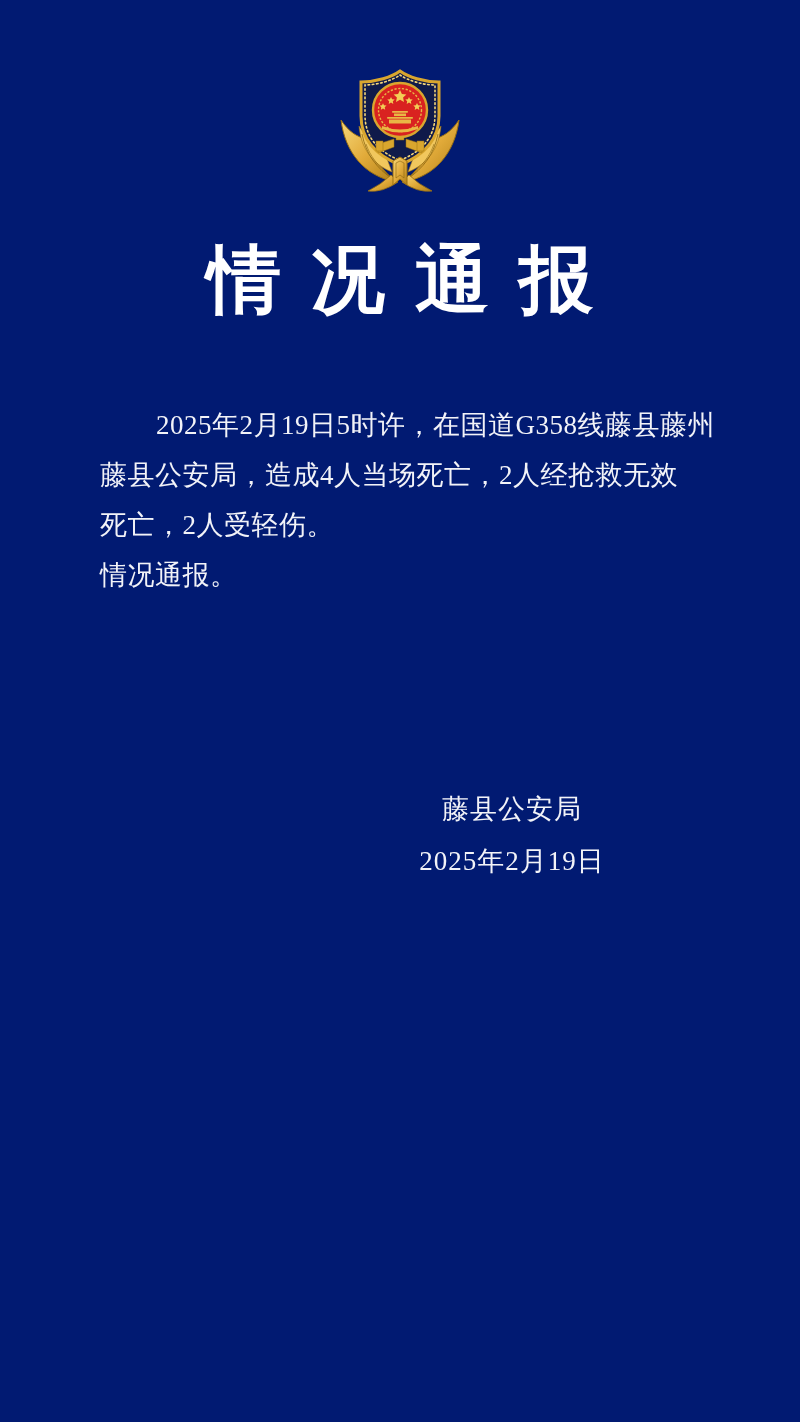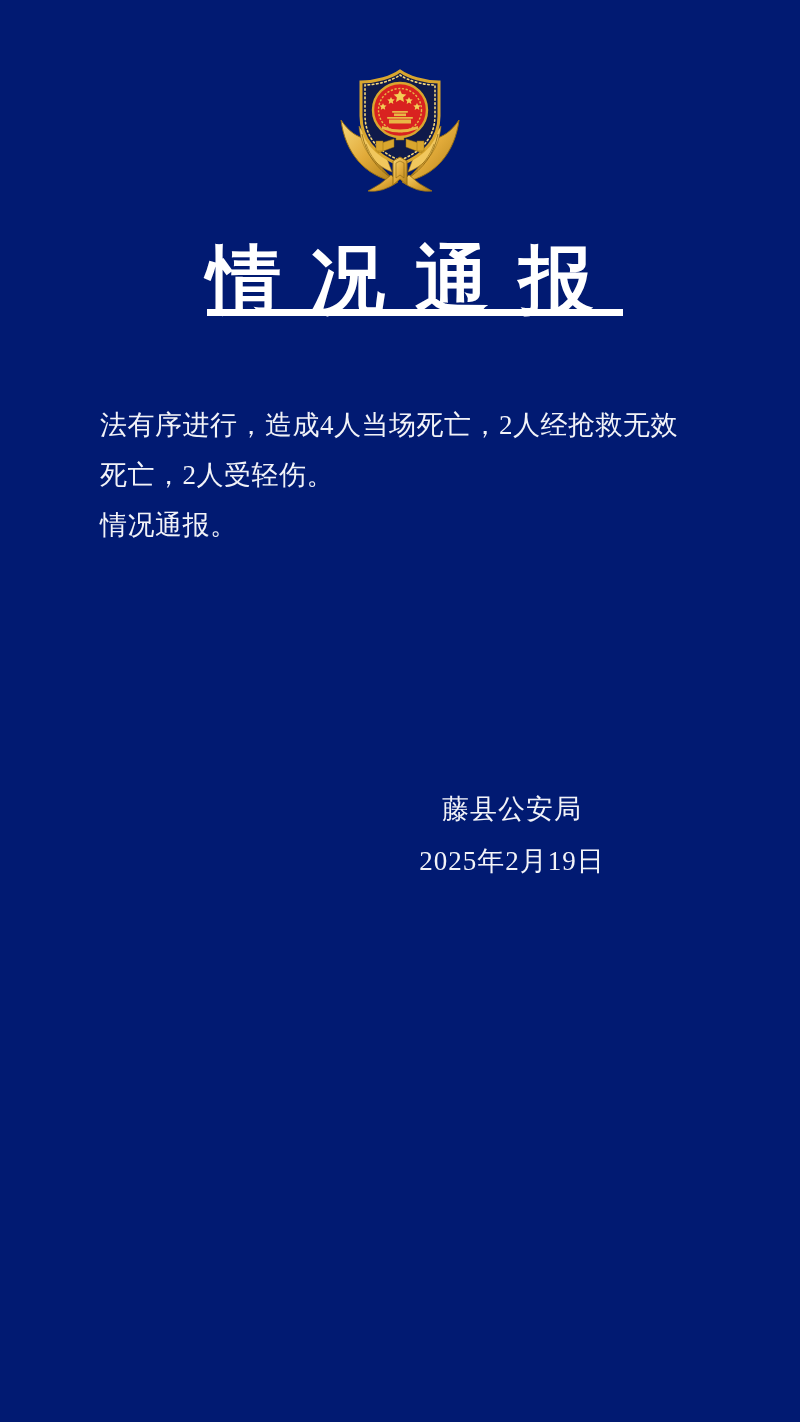--- a/index.html
+++ b/index.html
@@ -34,21 +34,20 @@
     color: #ffffff;
     font-family: "Liberation Sans", "DejaVu Sans", sans-serif;
     font-weight: 700;
     font-size: 74px;
     line-height: 88px;
     white-space: nowrap;
   }
   .notice-title .title-inner {
     letter-spacing: 30px;
     margin-right: -30px;
-    text-decoration: underline;
   }
   .body-text {
     position: absolute;
     top: 400px;
     left: 100px;
     width: 610px;
     color: #f2f3f8;
     font-size: 27px;
     line-height: 50px;
   }
@@ -147,21 +146,22 @@
       <path d="M59,97 L66,93 L73,97 L73,121 L66,115 L59,121 Z" fill="url(#goldGrad)" stroke="#9a7013" stroke-width="1"></path>
       <path d="M62,99 L66,97 L70,99 L70,114 L66,111 L62,114 Z" fill="none" stroke="#8a6510" stroke-width="0.6"></path>
     </svg>
   </div>
 
   <div class="notice-title">
     <span class="title-inner">情况通报</span>
   </div>
 
   <div class="body-text">
-    <div class="body-line">法有序进行，造成4人当场死亡，2人经抢救无效</div>
+    <div class="body-line indent">2025年2月19日5时许，在国道G358线藤县藤州</div>
+    <div class="body-line">藤县公安局，造成4人当场死亡，2人经抢救无效</div>
     <div class="body-line">死亡，2人受轻伤。</div>
     <div class="body-line">情况通报。</div>
   </div>
 
   <div class="signature-block">
     <div class="signature-line">藤县公安局</div>
     <div class="signature-line">2025年2月19日</div>
   </div>
 
 </div>

